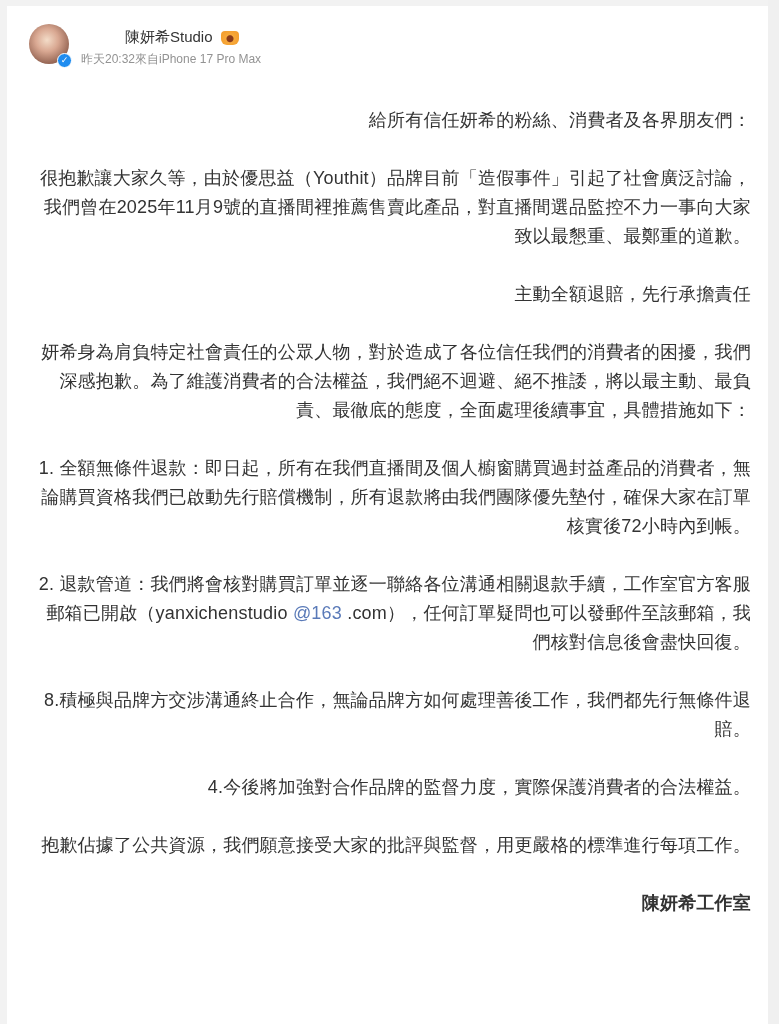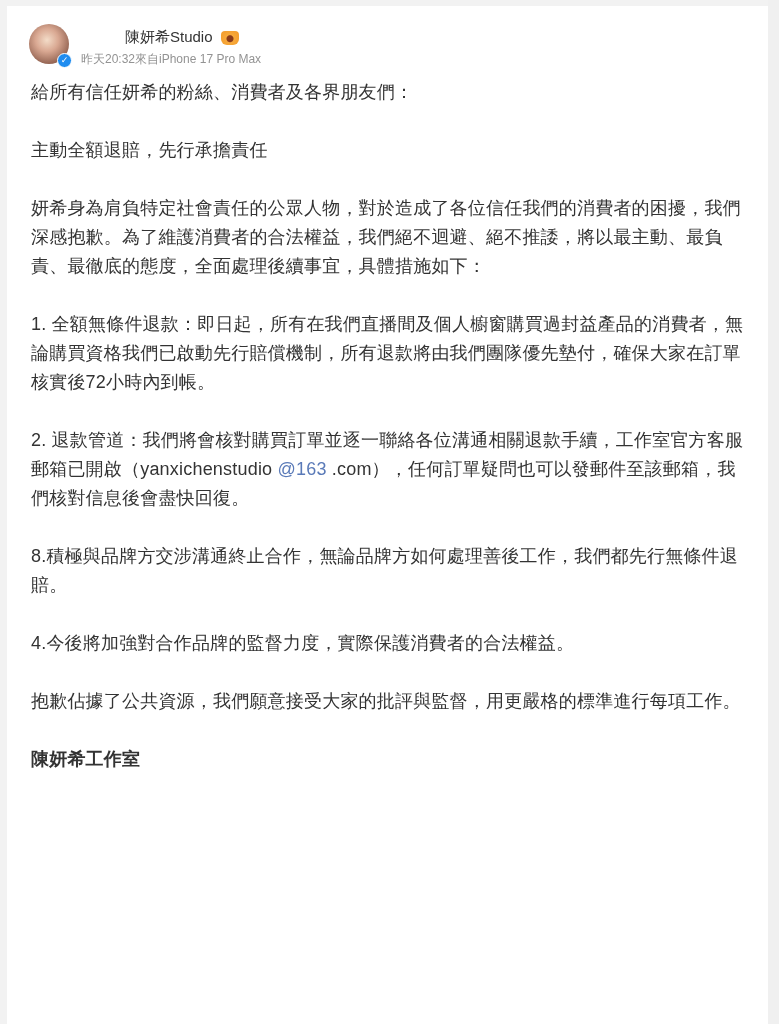--- a/index.html
+++ b/index.html
@@ -23,22 +23,22 @@
     text-align:center; font-weight:bold;
   }
   .name-row { position:absolute; left:52px; top:4px; white-space:nowrap; display:flex; align-items:center; }
   .name { font-size:15px; color:#333;padding-left:44px; }
   .crown {
     margin-left:8px; width:18px; height:14px; border-radius:4px 4px 6px 6px;
     background: radial-gradient(circle at 50% 55%, #8a3b1a 0 3px, #f7a93a 4px, #f39a2a 100%);
   }
   .meta { position:absolute; left:52px; top:27px; font-size:12px; color:#939393; white-space:nowrap; }
   .content {
-    position:absolute; left:24px; top:72px; width:720px;
-    font-size:18px; line-height:29px; color:#333333; letter-spacing:0.2px;
+    position:absolute; left:24px; top:100px; width:720px;
+    font-size:18px; line-height:29px; color:#333333; letter-spacing:0.2px;text-align:right;
   }
   .content p { margin:0 0 29px 0; }
   .content p.tight { margin:0;font-weight:bold; }
   .link { color:#5a7ab8; }
   .scroll-edge { position:absolute; left:768px; top:0; width:11px; height:1024px; background:#f0f0f0; }
 </style>
 </head>
 <body>
 
 <div class="card">
@@ -47,20 +47,21 @@
     <div class="verified">✓</div>
     <div class="name-row">
       <span class="name">陳妍希Studio</span>
       <span class="crown"></span>
     </div>
     <div class="meta">昨天20:32來自iPhone 17 Pro Max</div>
   </div>
 
   <div class="content">
     <p>給所有信任妍希的粉絲、消費者及各界朋友們：</p>
+    <p>很抱歉讓大家久等，由於優思益（Youthit）品牌目前「造假事件」引起了社會廣泛討論，我們曾在2025年11月9號的直播間裡推薦售賣此產品，對直播間選品監控不力一事向大家致以最懇重、最鄭重的道歉。</p>
     <p>主動全額退賠，先行承擔責任</p>
     <p>妍希身為肩負特定社會責任的公眾人物，對於造成了各位信任我們的消費者的困擾，我們深感抱歉。為了維護消費者的合法權益，我們絕不迴避、絕不推諉，將以最主動、最負責、最徹底的態度，全面處理後續事宜，具體措施如下：</p>
     <p>1. 全額無條件退款：即日起，所有在我們直播間及個人櫥窗購買過封益產品的消費者，無論購買資格我們已啟動先行賠償機制，所有退款將由我們團隊優先墊付，確保大家在訂單核實後72小時內到帳。</p>
     <p><span>2. 退款管道：我們將會核對購買訂單並逐一聯絡各位溝通相關退款手續，工作室官方客服郵箱已開啟（yanxichenstudio </span><span class="link">@163</span><span> .com），任何訂單疑問也可以發郵件至該郵箱，我們核對信息後會盡快回復。</span></p>
     <p>8.積極與品牌方交涉溝通終止合作，無論品牌方如何處理善後工作，我們都先行無條件退賠。</p>
     <p>4.今後將加強對合作品牌的監督力度，實際保護消費者的合法權益。</p>
     <p>抱歉佔據了公共資源，我們願意接受大家的批評與監督，用更嚴格的標準進行每項工作。</p>
     <p class="tight">陳妍希工作室</p>
   </div>
 </div>

